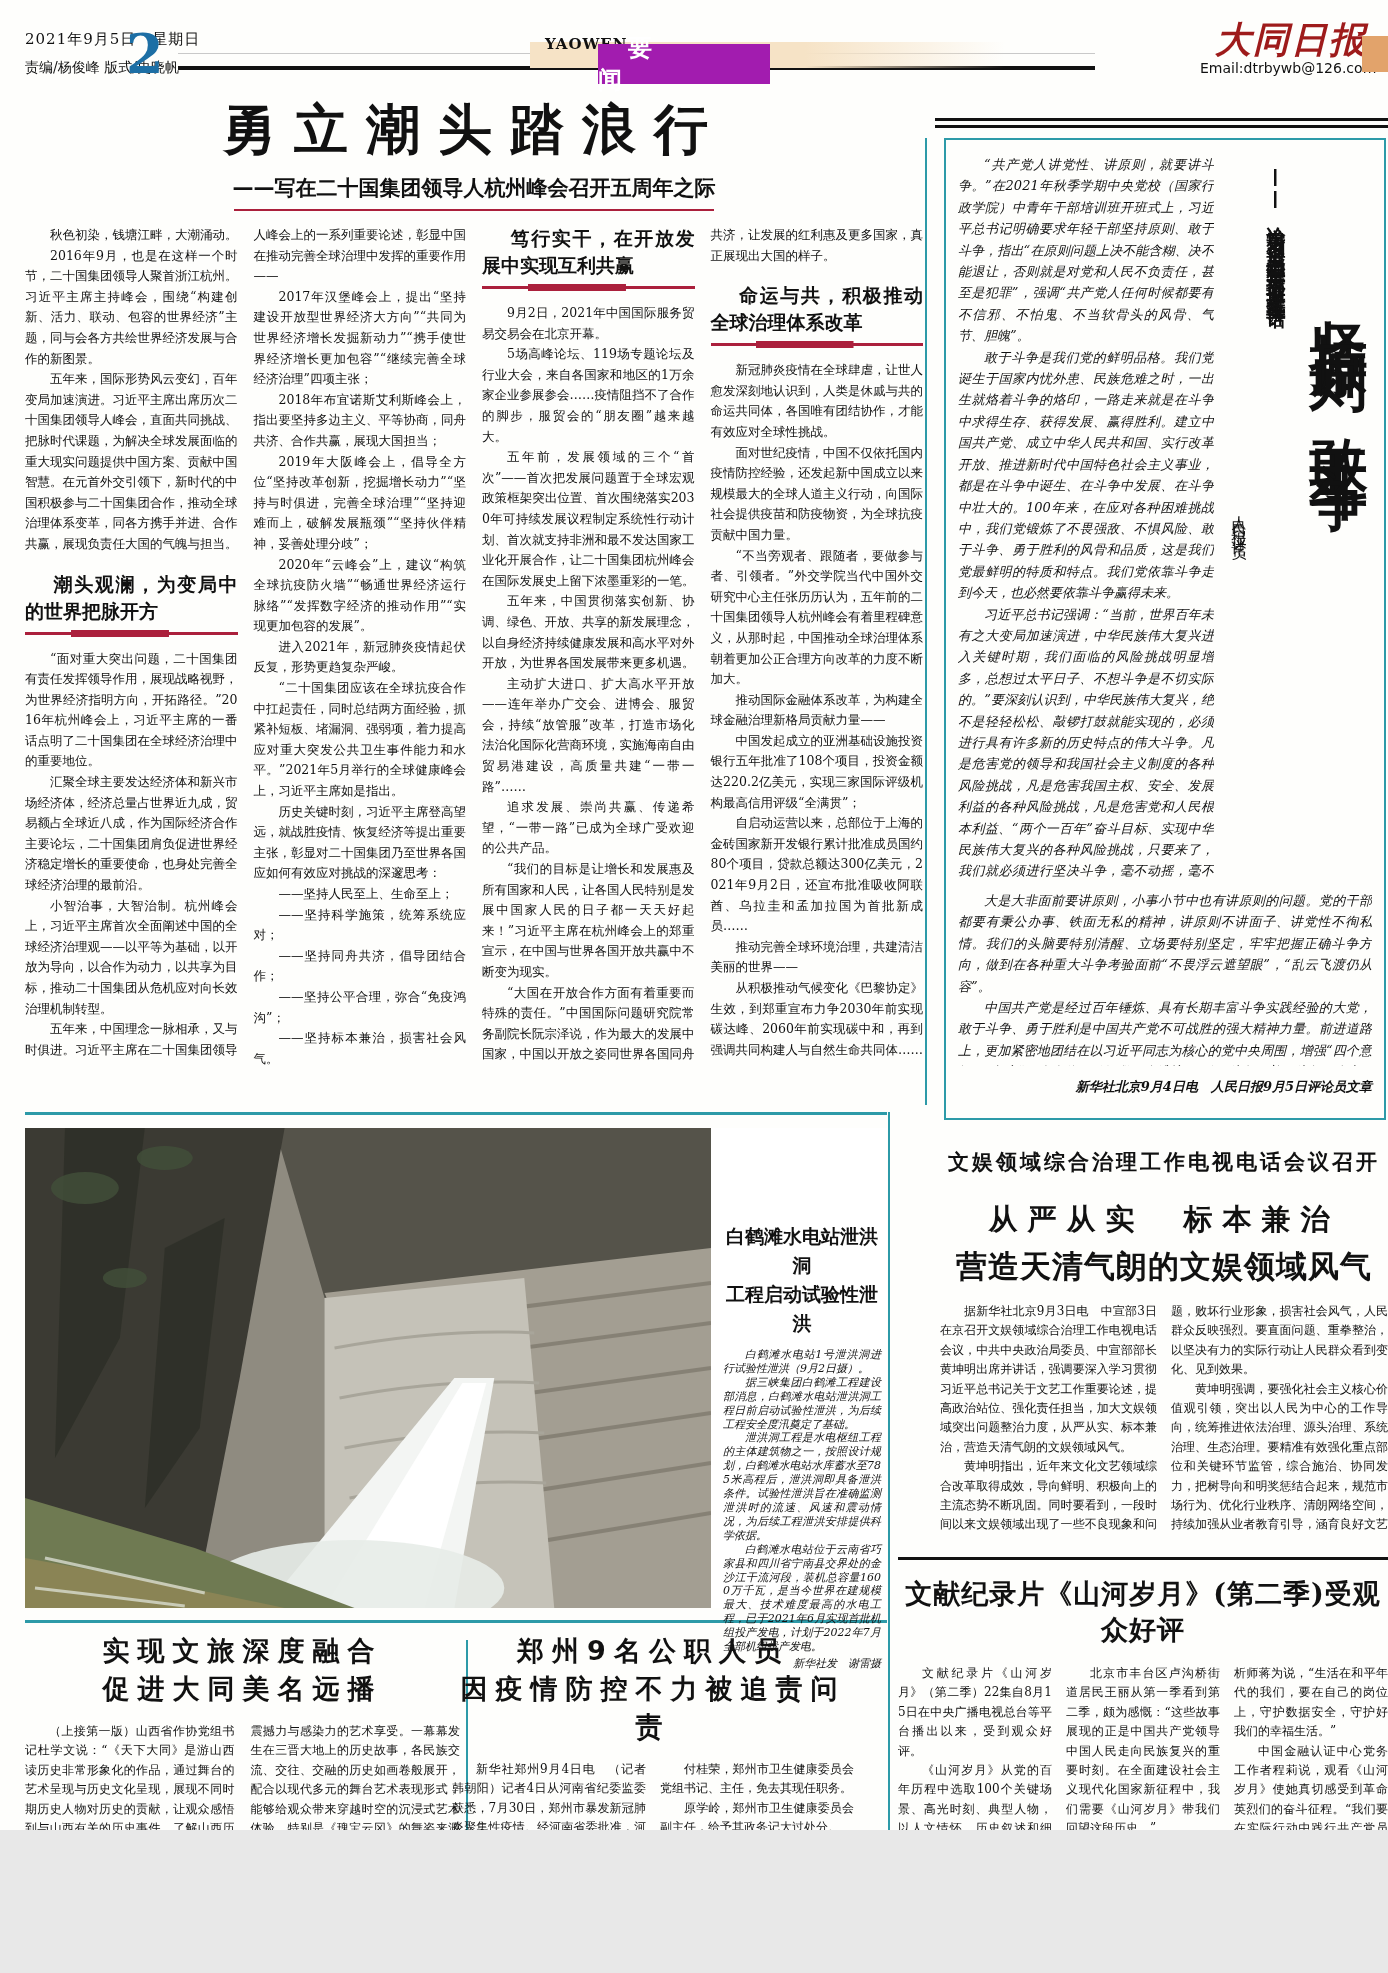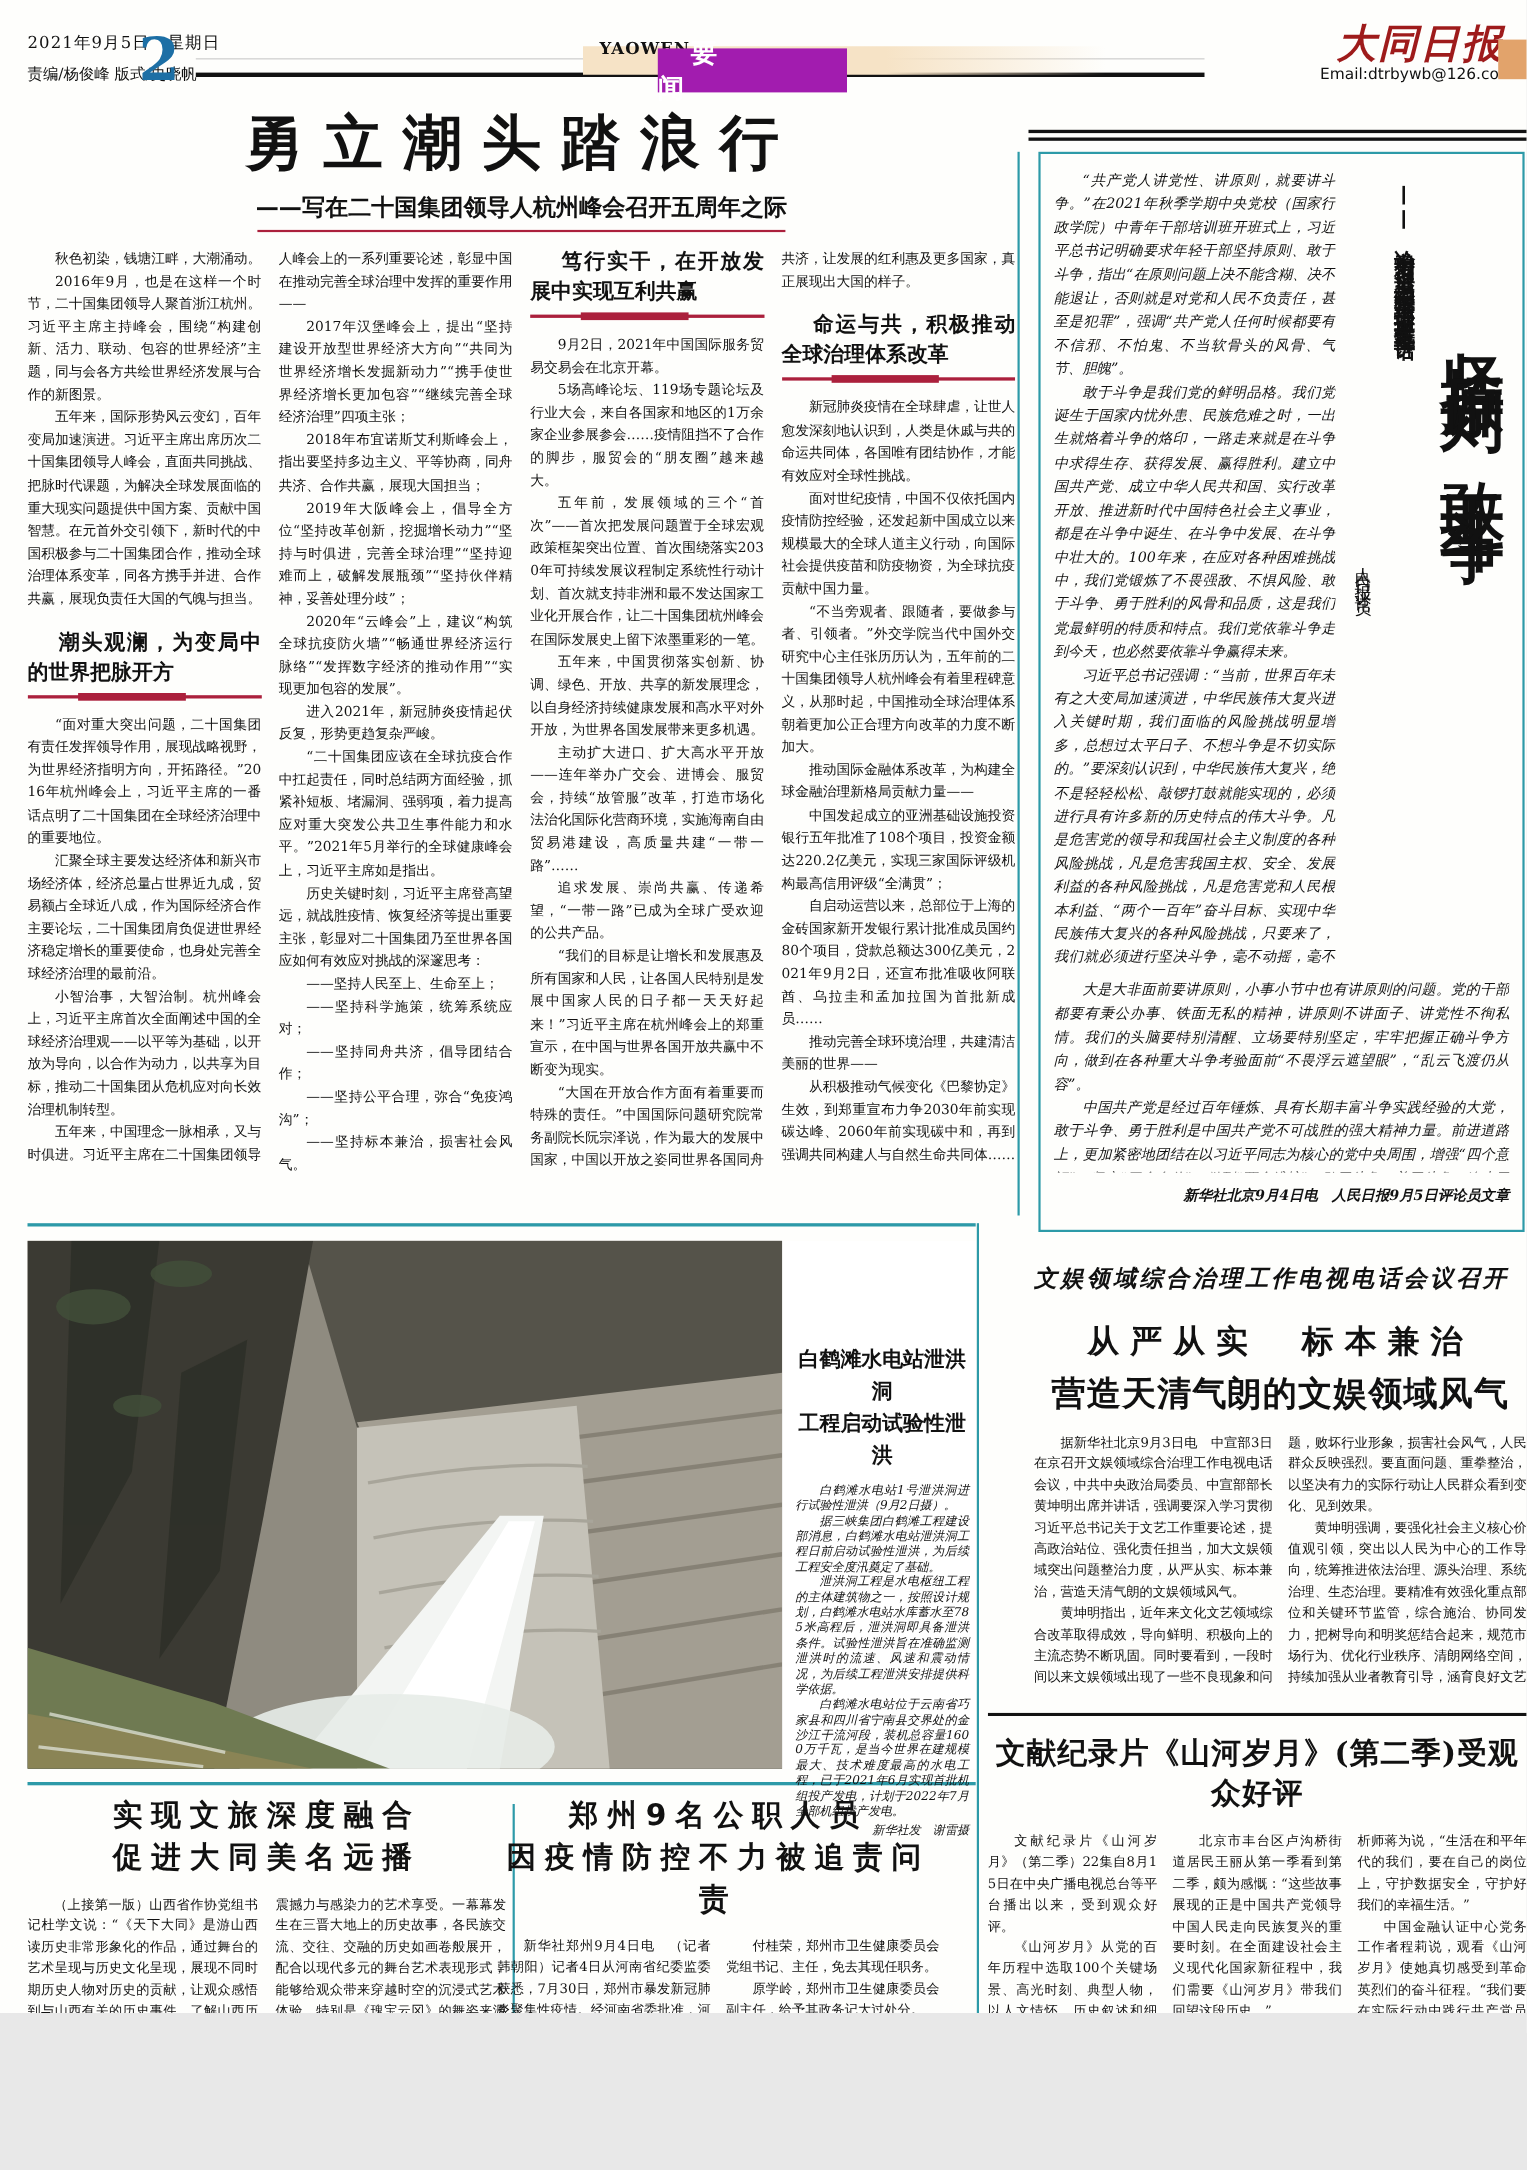--- a/index.html
+++ b/index.html
@@ -71,22 +71,22 @@
   .photo-caption{width:176px;background:#fff;box-sizing:border-box;padding:94px 6px 0 12px;}
   .caption-title{font-family:"DejaVu Sans",sans-serif;font-weight:bold;font-size:19px;
                  line-height:29px;text-align:center;}
   .caption-body{margin-top:10px;text-align:justify;}
   .caption-body p{margin:0;text-indent:2em;font-style:italic;font-size:11px;line-height:13.9px;
                   word-break:break-all;}
   .caption-credit{margin-top:2px;text-align:right;font-style:italic;font-size:11px;}
 
   
   .wy{position:absolute;left:940px;top:1130px;width:448px;height:422px;overflow:hidden;}
-  .wy-kicker{font-family:"DejaVu Sans",sans-serif;font-weight:bold;
-             font-size:21px;letter-spacing:3px;margin-top:18px;font-style:italic;}
+  .wy-kicker{text-align:center;font-family:"DejaVu Sans",sans-serif;font-weight:bold;
+             font-size:21px;letter-spacing:3px;margin-top:18px;}
   .wy-h1{text-align:center;font-family:"DejaVu Sans",sans-serif;font-weight:bold;font-size:29px;
          letter-spacing:10px;margin-top:24px;}
   .wy-h2{text-align:center;font-family:"DejaVu Sans",sans-serif;font-weight:bold;font-size:31px;
          letter-spacing:1px;margin-top:6px;}
   .wy-body{margin-top:14px;column-count:2;column-gap:14px;height:252px;overflow:hidden;text-align:justify;}
   .wy-body p{margin:0;text-indent:2em;font-size:12px;line-height:19.4px;word-break:break-all;}
 
   
   .doc{position:absolute;left:898px;top:1557px;width:490px;height:413px;overflow:hidden;}
   .doc-rule{height:3px;background:#121212;}

